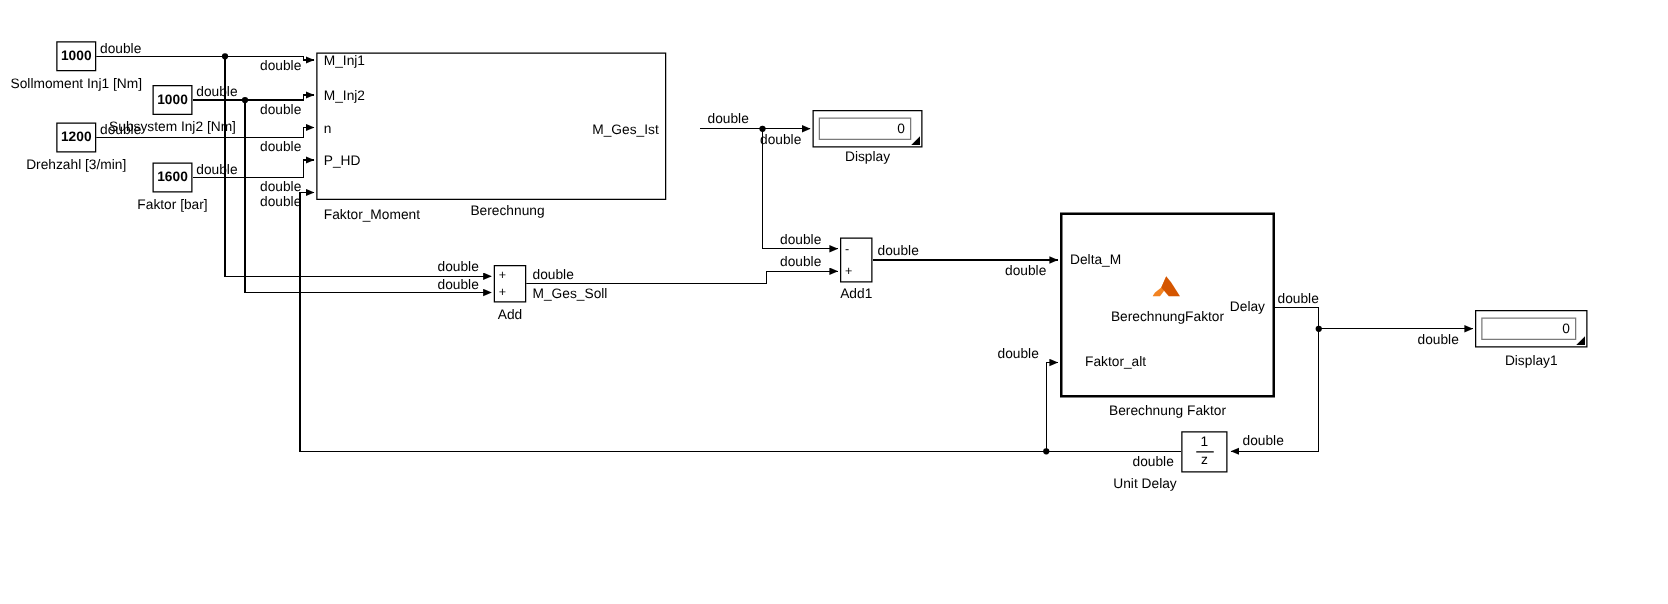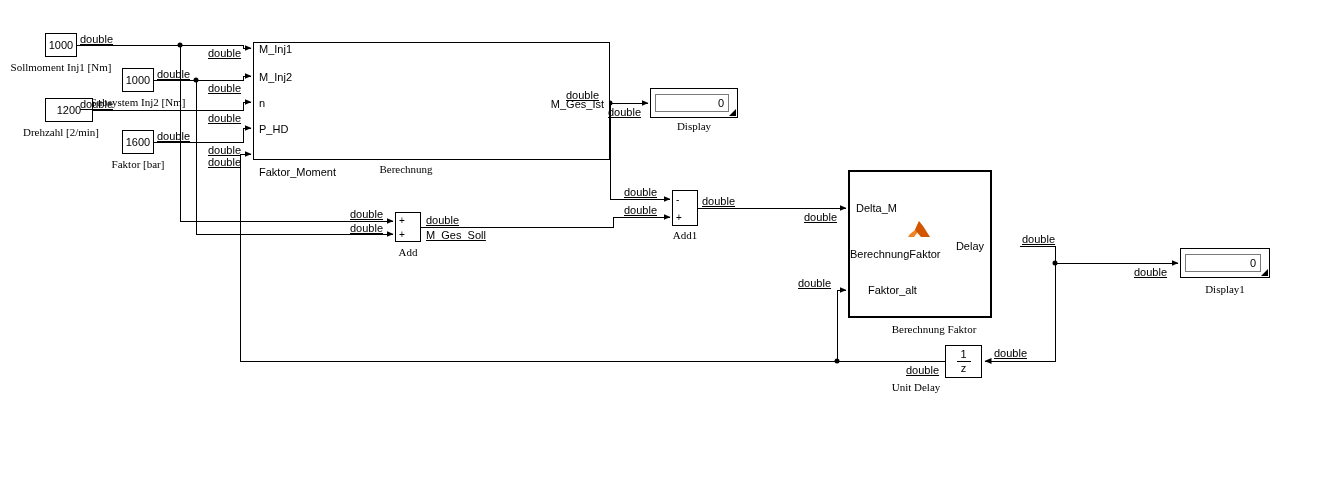--- a/index.html
+++ b/index.html
@@ -6,41 +6,40 @@
   .canvas {
     position:relative; width:1334px; height:483px; background:#ffffff;
     font-family:"Liberation Sans", sans-serif; font-size:11px; color:#000;
     overflow:hidden;
   }
   .canvas svg.wires { position:absolute; left:0; top:0; }
   .block {
     position:absolute; background:#ffffff; border:1px solid #000;
     box-sizing:border-box;
   }
-  .const { display:flex; align-items:center; justify-content:center; }
+  .const { display:flex; align-items:center; justify-content:center;font-weight:bold; }
   .blklabel {
     position:absolute; transform:translateX(-50%); white-space:nowrap;
     text-align:center;
-    font-family:Liberation Serif, serif;
   }
-  .sig { position:absolute; white-space:nowrap; font-size:11px;text-decoration:underline; }
+  .sig { position:absolute; white-space:nowrap; font-size:11px; }
   .portlabel { position:absolute; white-space:nowrap; }
   .display-inner {
     position:absolute; left:4px; right:8px; top:5px; bottom:5px;
     border:1px solid #7a7a7a; display:flex; align-items:center;
     justify-content:flex-end; padding-right:4px; background:#fff;
   }
   .display-grip {
     position:absolute; right:1px; bottom:1px; width:0; height:0;
     border-left:7px solid transparent; border-bottom:7px solid #000;
   }
   .sum-sign { position:absolute; left:3px; font-size:10px; line-height:10px; }
   .chart-block { border-width:2px; }
   .matlab-logo { position:absolute; left:50%; top:48px; transform:translateX(-50%); }
-  .fn-label { position:absolute; left:0; right:0; top:76px; text-align:left; }
+  .fn-label { position:absolute; left:0; right:0; top:76px; text-align:center; }
   .ud-frac {
     position:absolute; inset:0; display:flex; flex-direction:column;
     align-items:center; justify-content:center; line-height:11px;
   }
   .frac-line { width:14px; border-top:1px solid #000; margin:1px 0; }
 </style>
 </head>
 <body>
 
 <div class="canvas">
@@ -75,27 +74,27 @@
       <circle cx="1055" cy="263" r="2.5"></circle>
     </g>
   </svg>
 
   <div class="block const" style="left:45px;top:33px;width:32px;height:24px">1000</div>
   <div class="blklabel" style="left:61px;top:61px">Sollmoment Inj1 [Nm]</div>
 
   <div class="block const" style="left:122px;top:68px;width:32px;height:24px">1000</div>
   <div class="blklabel" style="left:138px;top:96px">Subsystem Inj2 [Nm]</div>
 
-  <div class="block const" style="left:45px;top:98px;width:48px;height:24px">1200</div>
-  <div class="blklabel" style="left:61px;top:126px">Drehzahl [2/min]</div>
+  <div class="block const" style="left:45px;top:98px;width:32px;height:24px">1200</div>
+  <div class="blklabel" style="left:61px;top:126px">Drehzahl [3/min]</div>
 
   <div class="block const" style="left:122px;top:130px;width:32px;height:24px">1600</div>
   <div class="blklabel" style="left:138px;top:158px">Faktor [bar]</div>
 
-  <div class="block" style="left:253px;top:42px;width:357px;height:118px">
+  <div class="block" style="left:253px;top:42px;width:280px;height:118px">
     <span class="portlabel" style="left:5px;top:0px">M_Inj1</span>
     <span class="portlabel" style="left:5px;top:28px">M_Inj2</span>
     <span class="portlabel" style="left:5px;top:54px">n</span>
     <span class="portlabel" style="left:5px;top:80px">P_HD</span>
     <span class="portlabel" style="left:5px;top:123px">Faktor_Moment</span>
     <span class="portlabel" style="right:5px;top:55px">M_Ges_Ist</span>
   </div>
   <div class="blklabel" style="left:406px;top:163px">Berechnung</div>
 
   <div class="block" style="left:650px;top:88px;width:88px;height:30px">
@@ -109,21 +108,21 @@
     <span class="sum-sign" style="top:17px">+</span>
   </div>
   <div class="blklabel" style="left:408px;top:246px">Add</div>
 
   <div class="block" style="left:672px;top:190px;width:26px;height:36px">
     <span class="sum-sign" style="top:4px">-</span>
     <span class="sum-sign" style="top:22px">+</span>
   </div>
   <div class="blklabel" style="left:685px;top:229px">Add1</div>
 
-  <div class="block chart-block" style="left:848px;top:170px;width:144px;height:148px">
+  <div class="block chart-block" style="left:848px;top:170px;width:172px;height:148px">
     <span class="portlabel" style="left:6px;top:30px">Delta_M</span>
     <span class="portlabel" style="left:18px;top:112px">Faktor_alt</span>
     <span class="portlabel" style="right:6px;top:68px">Delay</span>
     <span class="matlab-logo">
       <svg width="24" height="20" viewBox="0 0 24 20">
         <polygon points="11,1 7,10 2,14 0,17 6,17 9,13" fill="#f28322"></polygon>
         <polygon points="11,1 15,6 22,17 13,17 7,10" fill="#d45500"></polygon>
       </svg>
     </span>
     <div class="fn-label">BerechnungFaktor</div>

